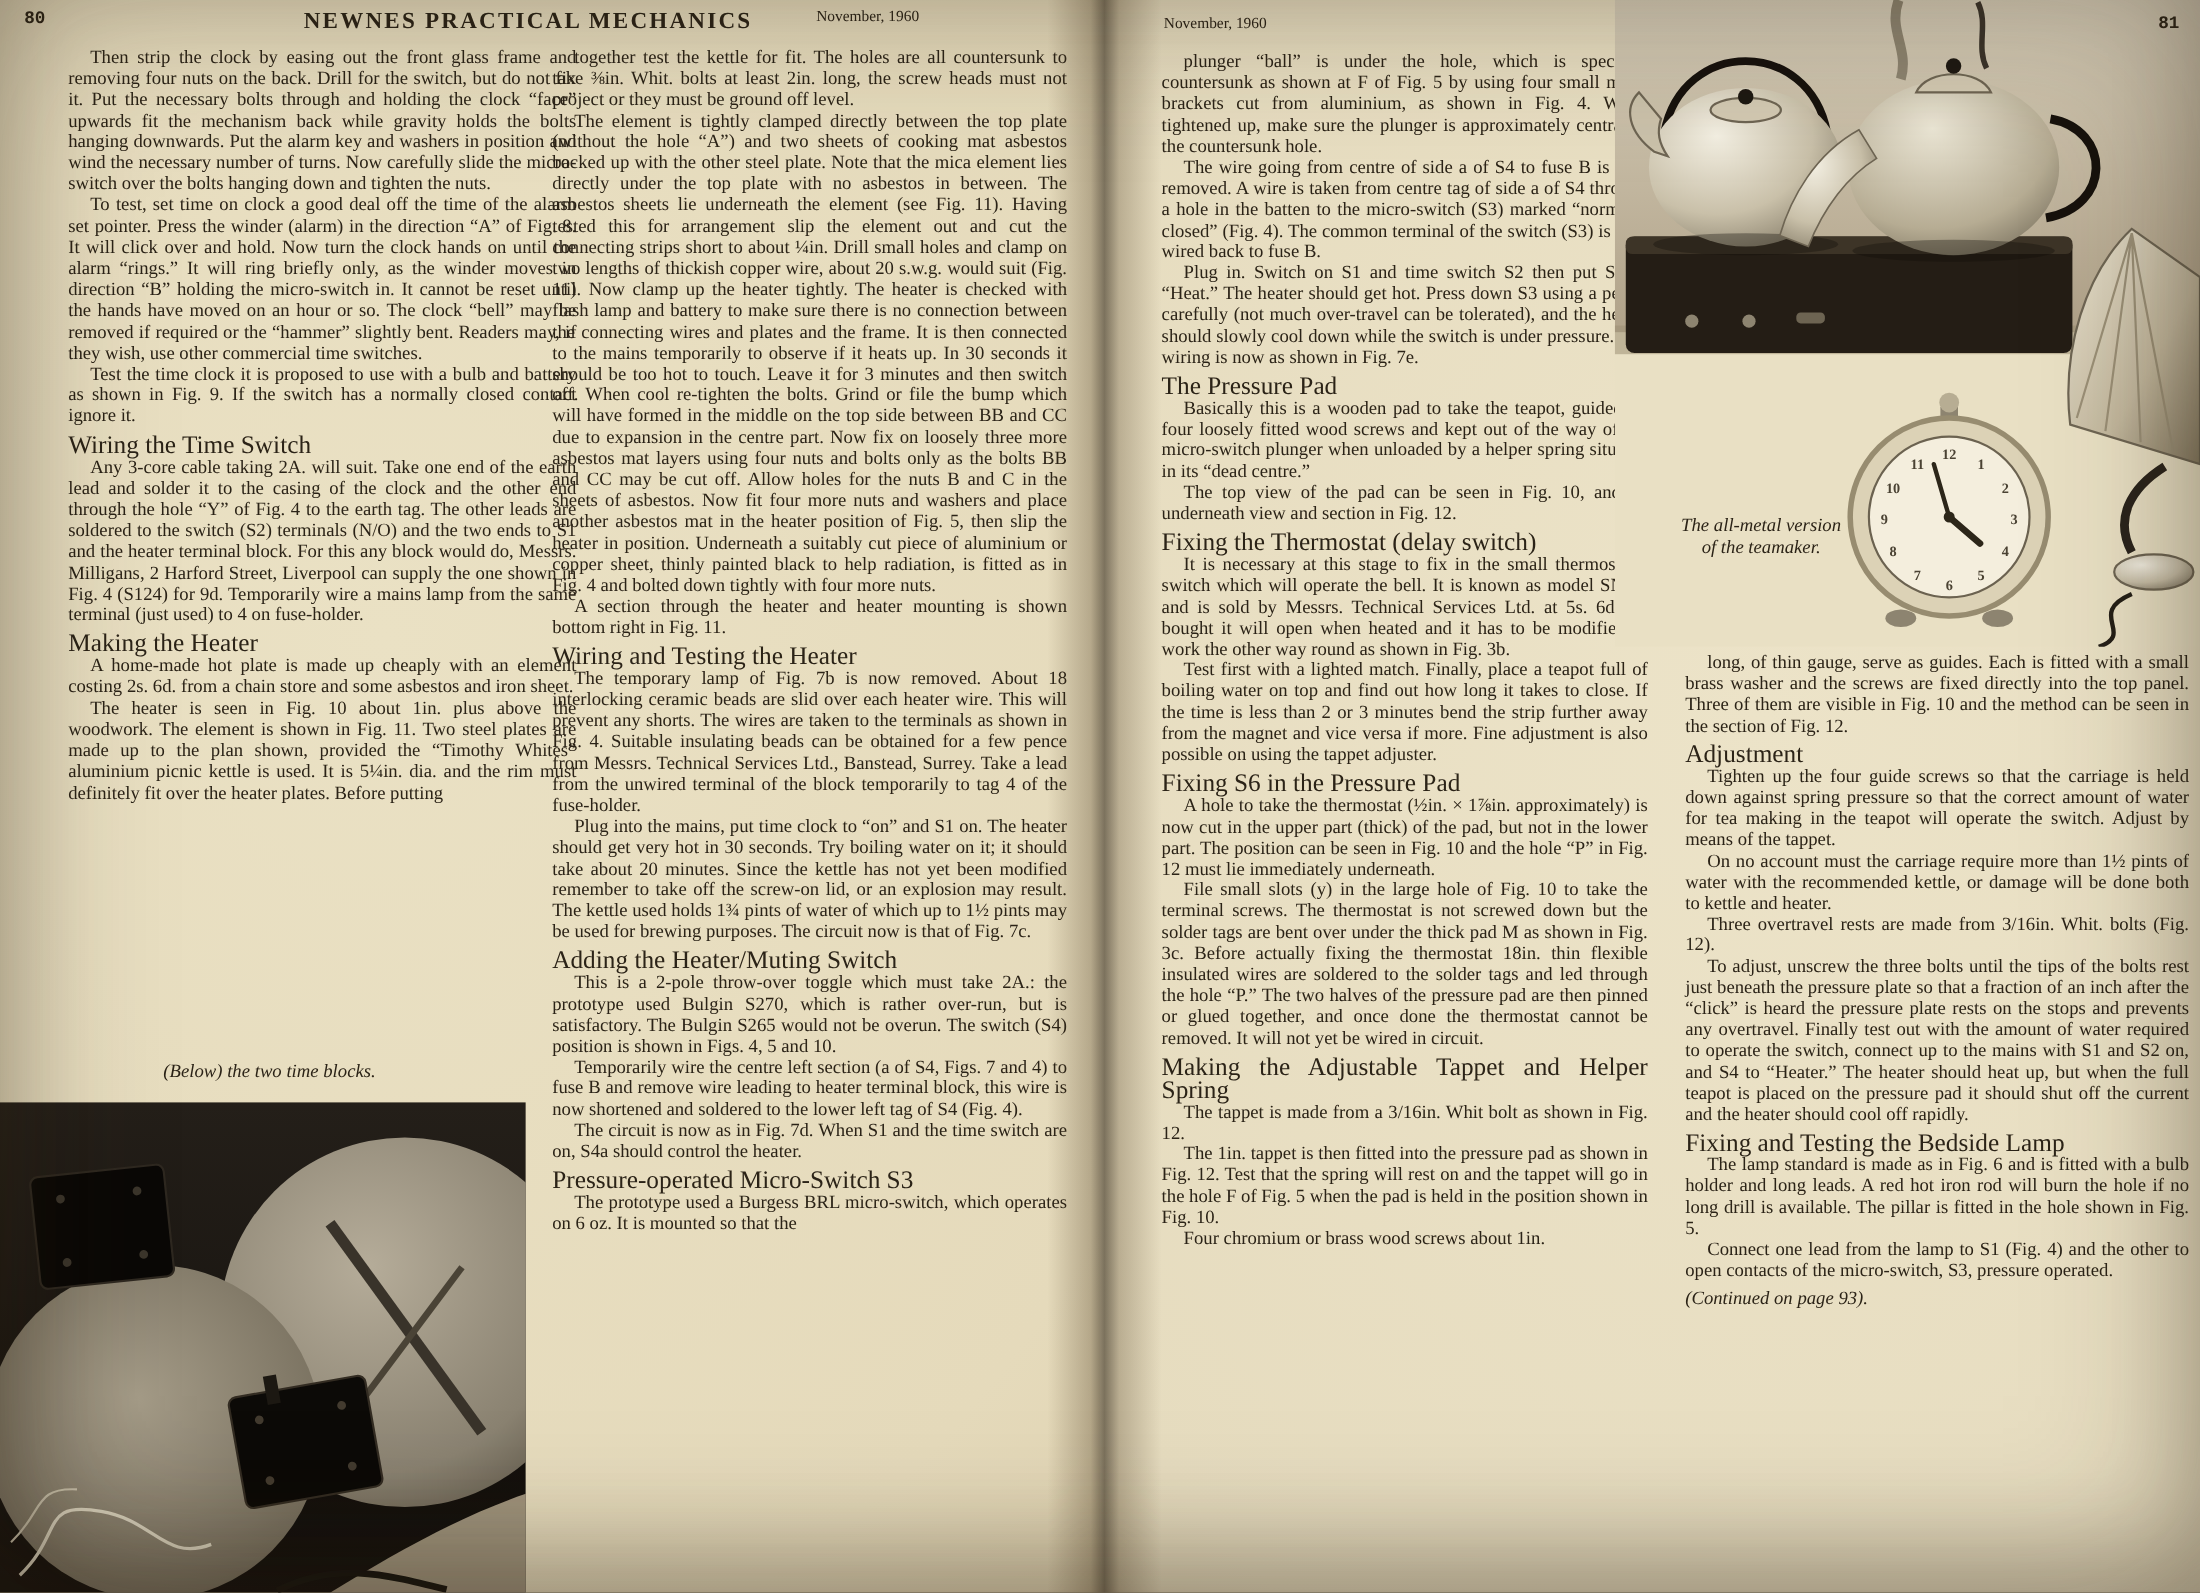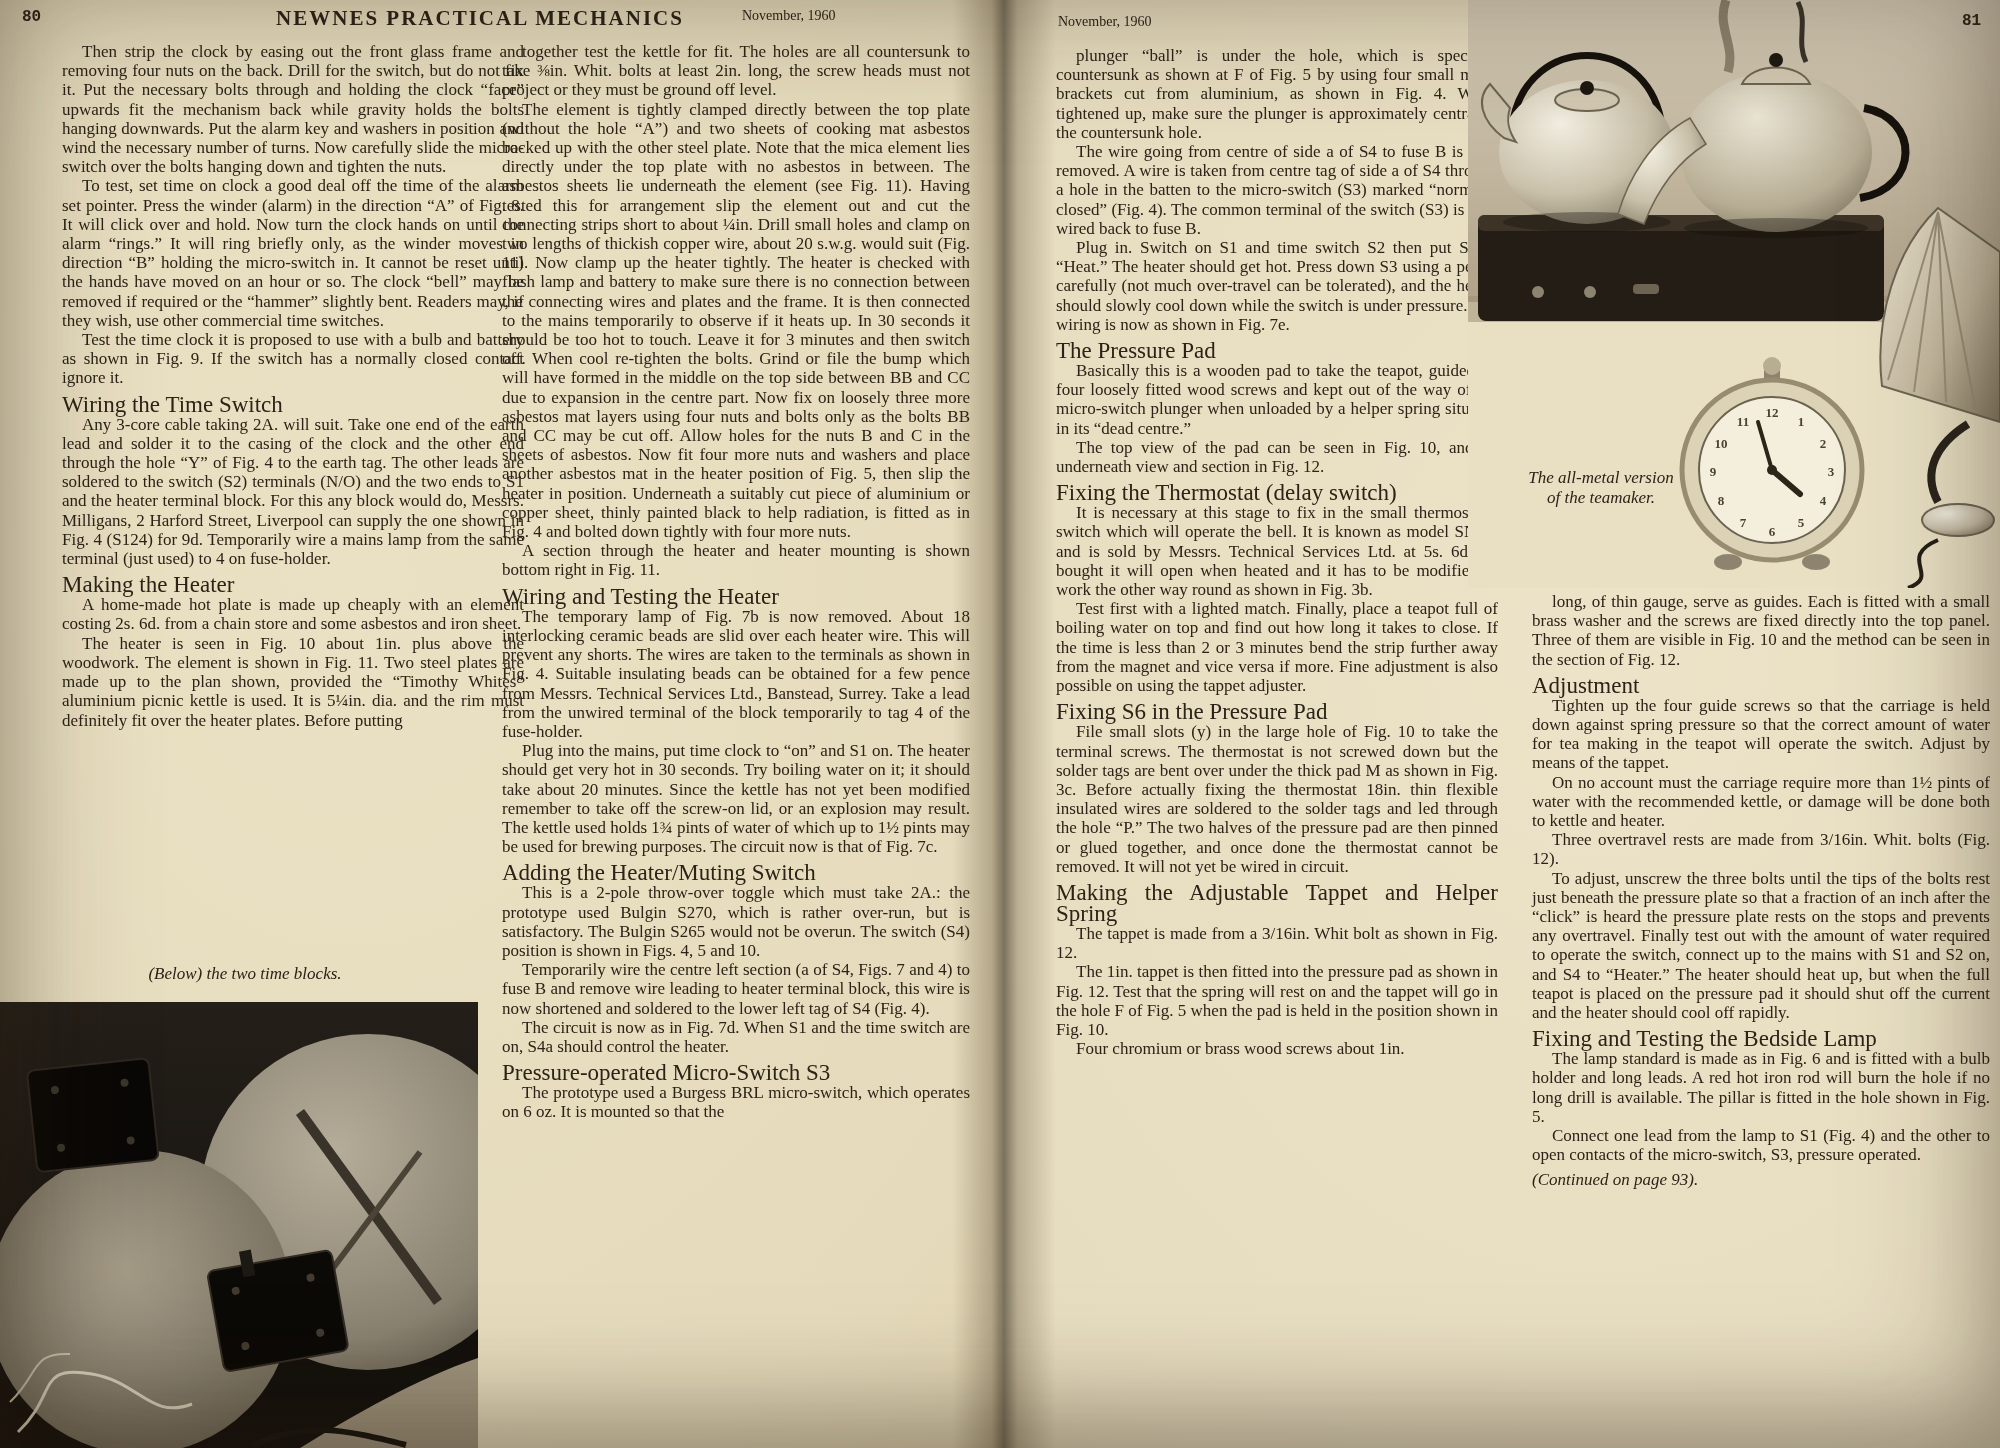--- a/index.html
+++ b/index.html
@@ -102,20 +102,21 @@
       <p class="para">plunger “ball” is under the hole, which is specially countersunk as shown at F of Fig. 5 by using four small metal brackets cut from aluminium, as shown in Fig. 4. When tightened up, make sure the plunger is approximately central in the countersunk hole.</p>
       <p class="para">The wire going from centre of side a of S4 to fuse B is now removed. A wire is taken from centre tag of side a of S4 through a hole in the batten to the micro-switch (S3) marked “normally closed” (Fig. 4). The common terminal of the switch (S3) is then wired back to fuse B.</p>
       <p class="para">Plug in. Switch on S1 and time switch S2 then put S4 to “Heat.” The heater should get hot. Press down S3 using a pencil carefully (not much over-travel can be tolerated), and the heater should slowly cool down while the switch is under pressure. The wiring is now as shown in Fig. 7e.</p>
       <h3 class="subhead">The Pressure Pad</h3>
       <p class="para">Basically this is a wooden pad to take the teapot, guided by four loosely fitted wood screws and kept out of the way of the micro-switch plunger when unloaded by a helper spring situated in its “dead centre.”</p>
       <p class="para">The top view of the pad can be seen in Fig. 10, and an underneath view and section in Fig. 12.</p>
       <h3 class="subhead">Fixing the Thermostat (delay switch)</h3>
       <p class="para">It is necessary at this stage to fix in the small thermostatic switch which will operate the bell. It is known as model SN/40 and is sold by Messrs. Technical Services Ltd. at 5s. 6d. As bought it will open when heated and it has to be modified to work the other way round as shown in Fig. 3b.</p>
       <p class="para">Test first with a lighted match. Finally, place a teapot full of boiling water on top and find out how long it takes to close. If the time is less than 2 or 3 minutes bend the strip further away from the magnet and vice versa if more. Fine adjustment is also possible on using the tappet adjuster.</p>
       <h3 class="subhead">Fixing S6 in the Pressure Pad</h3>
+      <p class="para">A hole to take the thermostat (½in. × 1⅞in. approximately) is now cut in the upper part (thick) of the pad, but not in the lower part. The position can be seen in Fig. 10 and the hole “P” in Fig. 12 must lie immediately underneath.</p>
       <p class="para">File small slots (y) in the large hole of Fig. 10 to take the terminal screws. The thermostat is not screwed down but the solder tags are bent over under the thick pad M as shown in Fig. 3c. Before actually fixing the thermostat 18in. thin flexible insulated wires are soldered to the solder tags and led through the hole “P.” The two halves of the pressure pad are then pinned or glued together, and once done the thermostat cannot be removed. It will not yet be wired in circuit.</p>
       <h3 class="subhead">Making the Adjustable Tappet and Helper Spring</h3>
       <p class="para">The tappet is made from a 3/16in. Whit bolt as shown in Fig. 12.</p>
       <p class="para">The 1in. tappet is then fitted into the pressure pad as shown in Fig. 12. Test that the spring will rest on and the tappet will go in the hole F of Fig. 5 when the pad is held in the position shown in Fig. 10.</p>
       <p class="para">Four chromium or brass wood screws about 1in.</p>
     </div>
   <div class="col" style="left:1532px;top:592px;width:458px;">
       <p class="para">long, of thin gauge, serve as guides. Each is fitted with a small brass washer and the screws are fixed directly into the top panel. Three of them are visible in Fig. 10 and the method can be seen in the section of Fig. 12.</p>
       <h3 class="subhead">Adjustment</h3>
       <p class="para">Tighten up the four guide screws so that the carriage is held down against spring pressure so that the correct amount of water for tea making in the teapot will operate the switch. Adjust by means of the tappet.</p>

